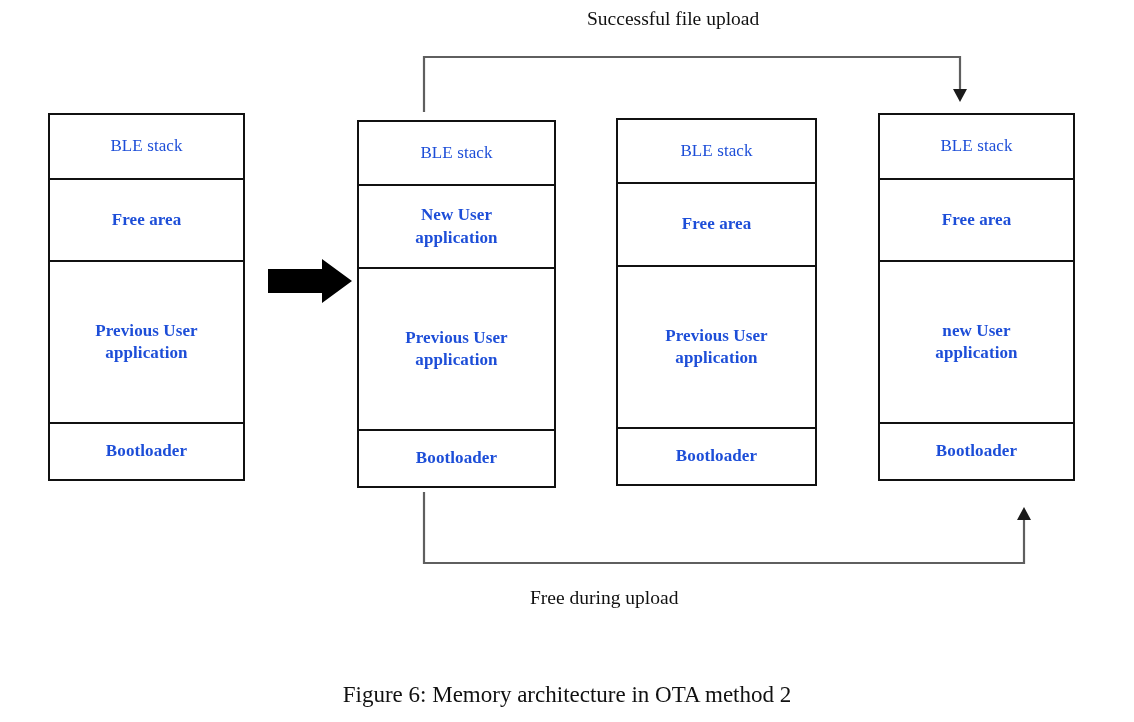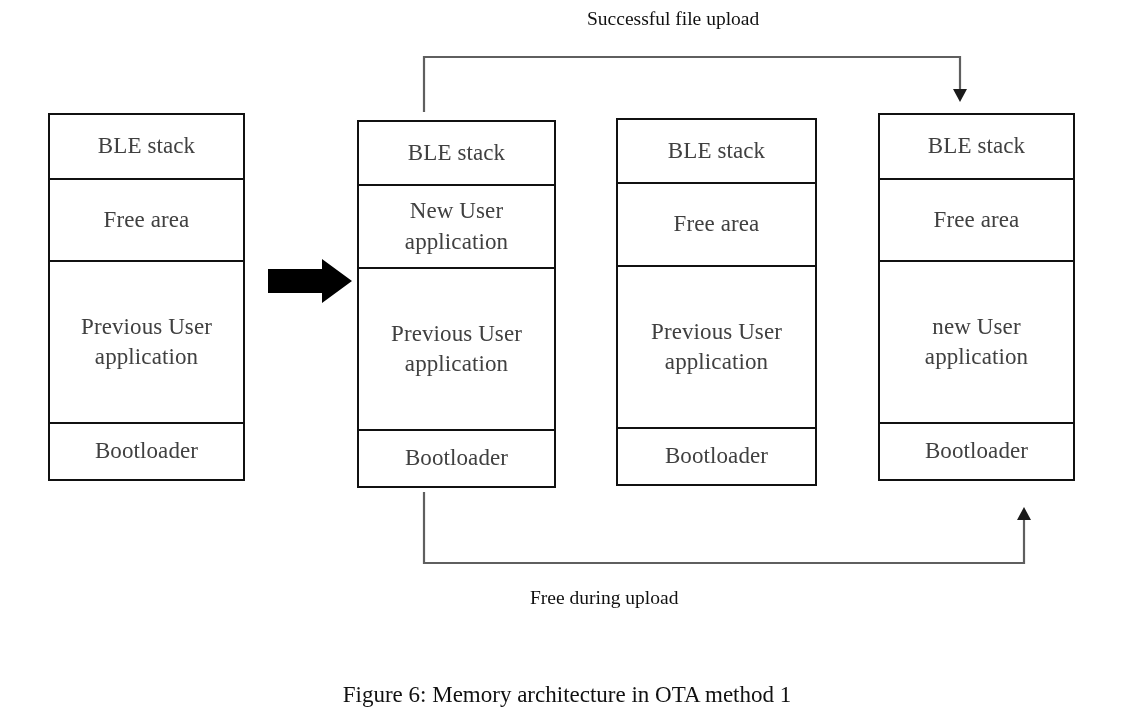--- a/index.html
+++ b/index.html
@@ -17,28 +17,28 @@
   
   .mem-col{position:absolute;box-sizing:border-box;}
   .mem-seg{
     position:absolute;left:0;right:0;
     box-sizing:border-box;
     border:2px solid #111111;
     background:#ffffff;
     display:flex;align-items:center;justify-content:center;
     text-align:center;
   }
-  .mem-seg + .mem-seg{border-top-width:2px;}
+  .mem-seg + .mem-seg{border-top-width:2px;font-weight:bold;}
   .seg-label{
-    font-size:23px;
+    font-size:17px;
     line-height:1.32;
     letter-spacing:.1px;
     padding:0 6px;
     white-space:pre-line;
-    color:#404040;
+    color:#1d4ed8;
   }
 
   
   .flow-label{
     position:absolute;
     font-size:19.5px;
     white-space:nowrap;
     color:#111111;
   }
 
@@ -147,15 +147,15 @@
     </div>
     <div class="mem-seg" style="top:147px;height:164px;">
       <span class="seg-label">new User
 application</span>
     </div>
     <div class="mem-seg" style="top:309px;height:59px;">
       <span class="seg-label">Bootloader</span>
     </div>
   </div>
 
-  <div class="caption" style="top:682px;">Figure 6: Memory architecture in OTA method 1</div>
+  <div class="caption" style="top:682px;">Figure 6: Memory architecture in OTA method 2</div>
 
 </div>
 
 </body></html>

